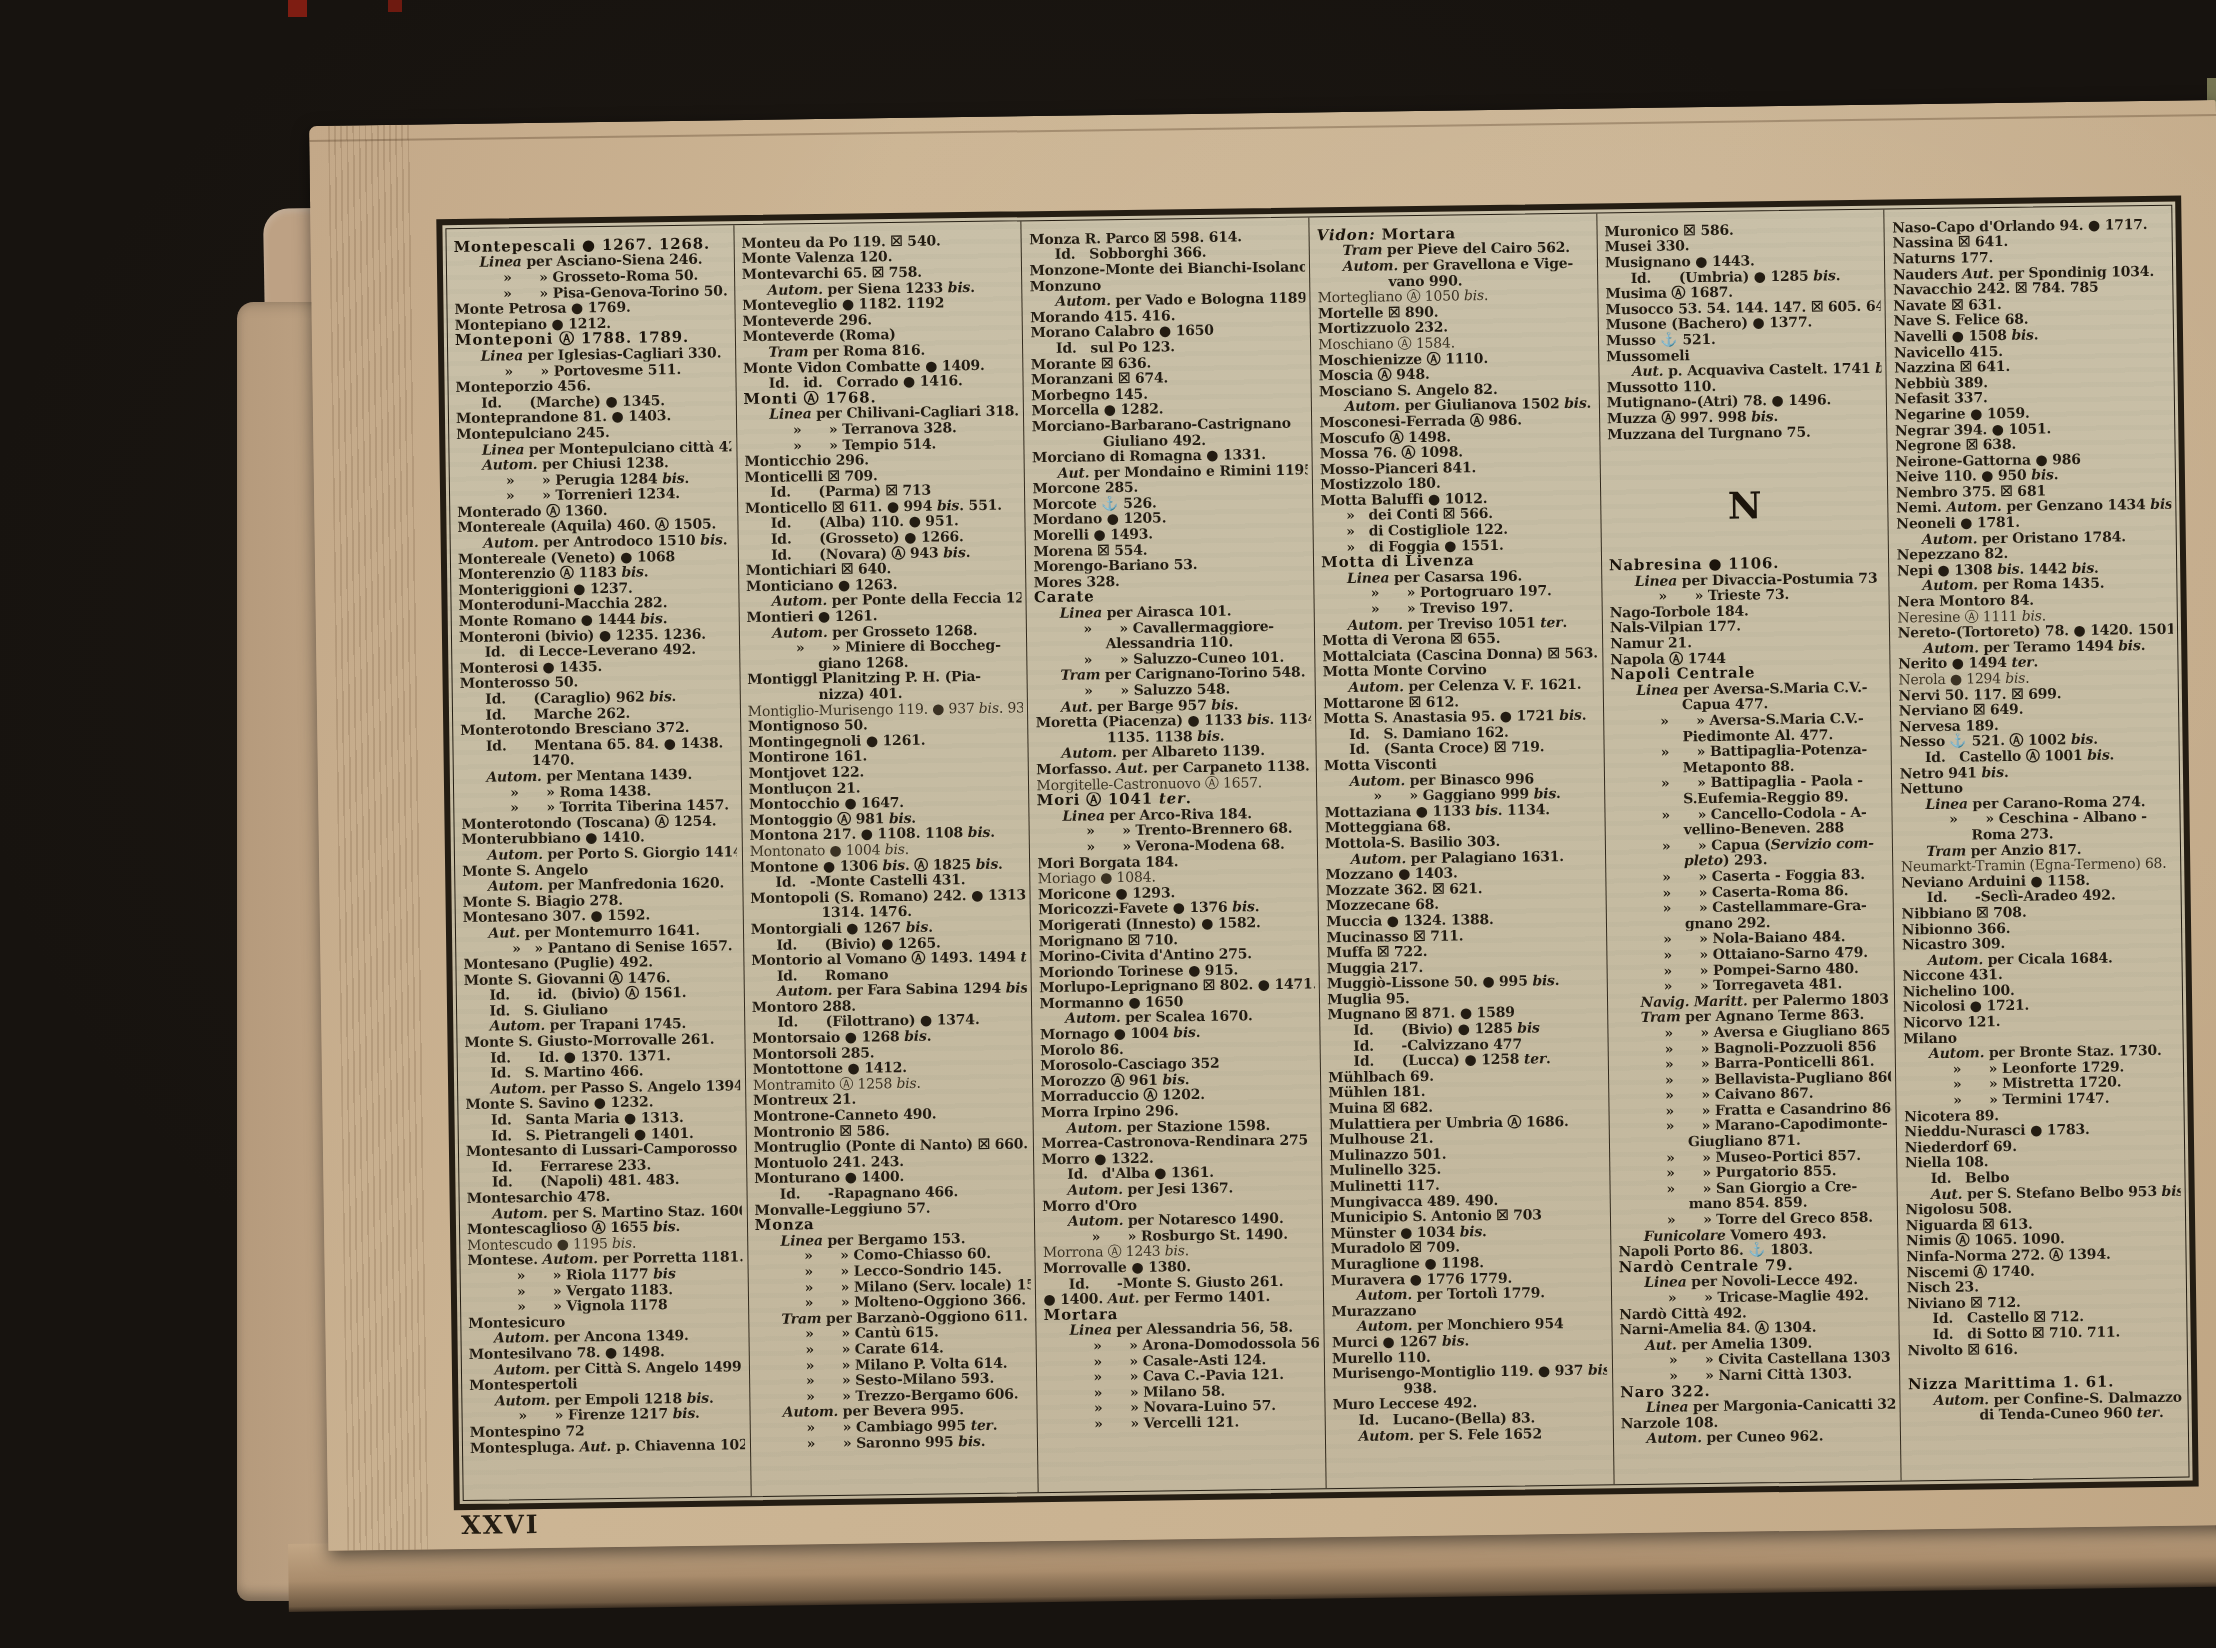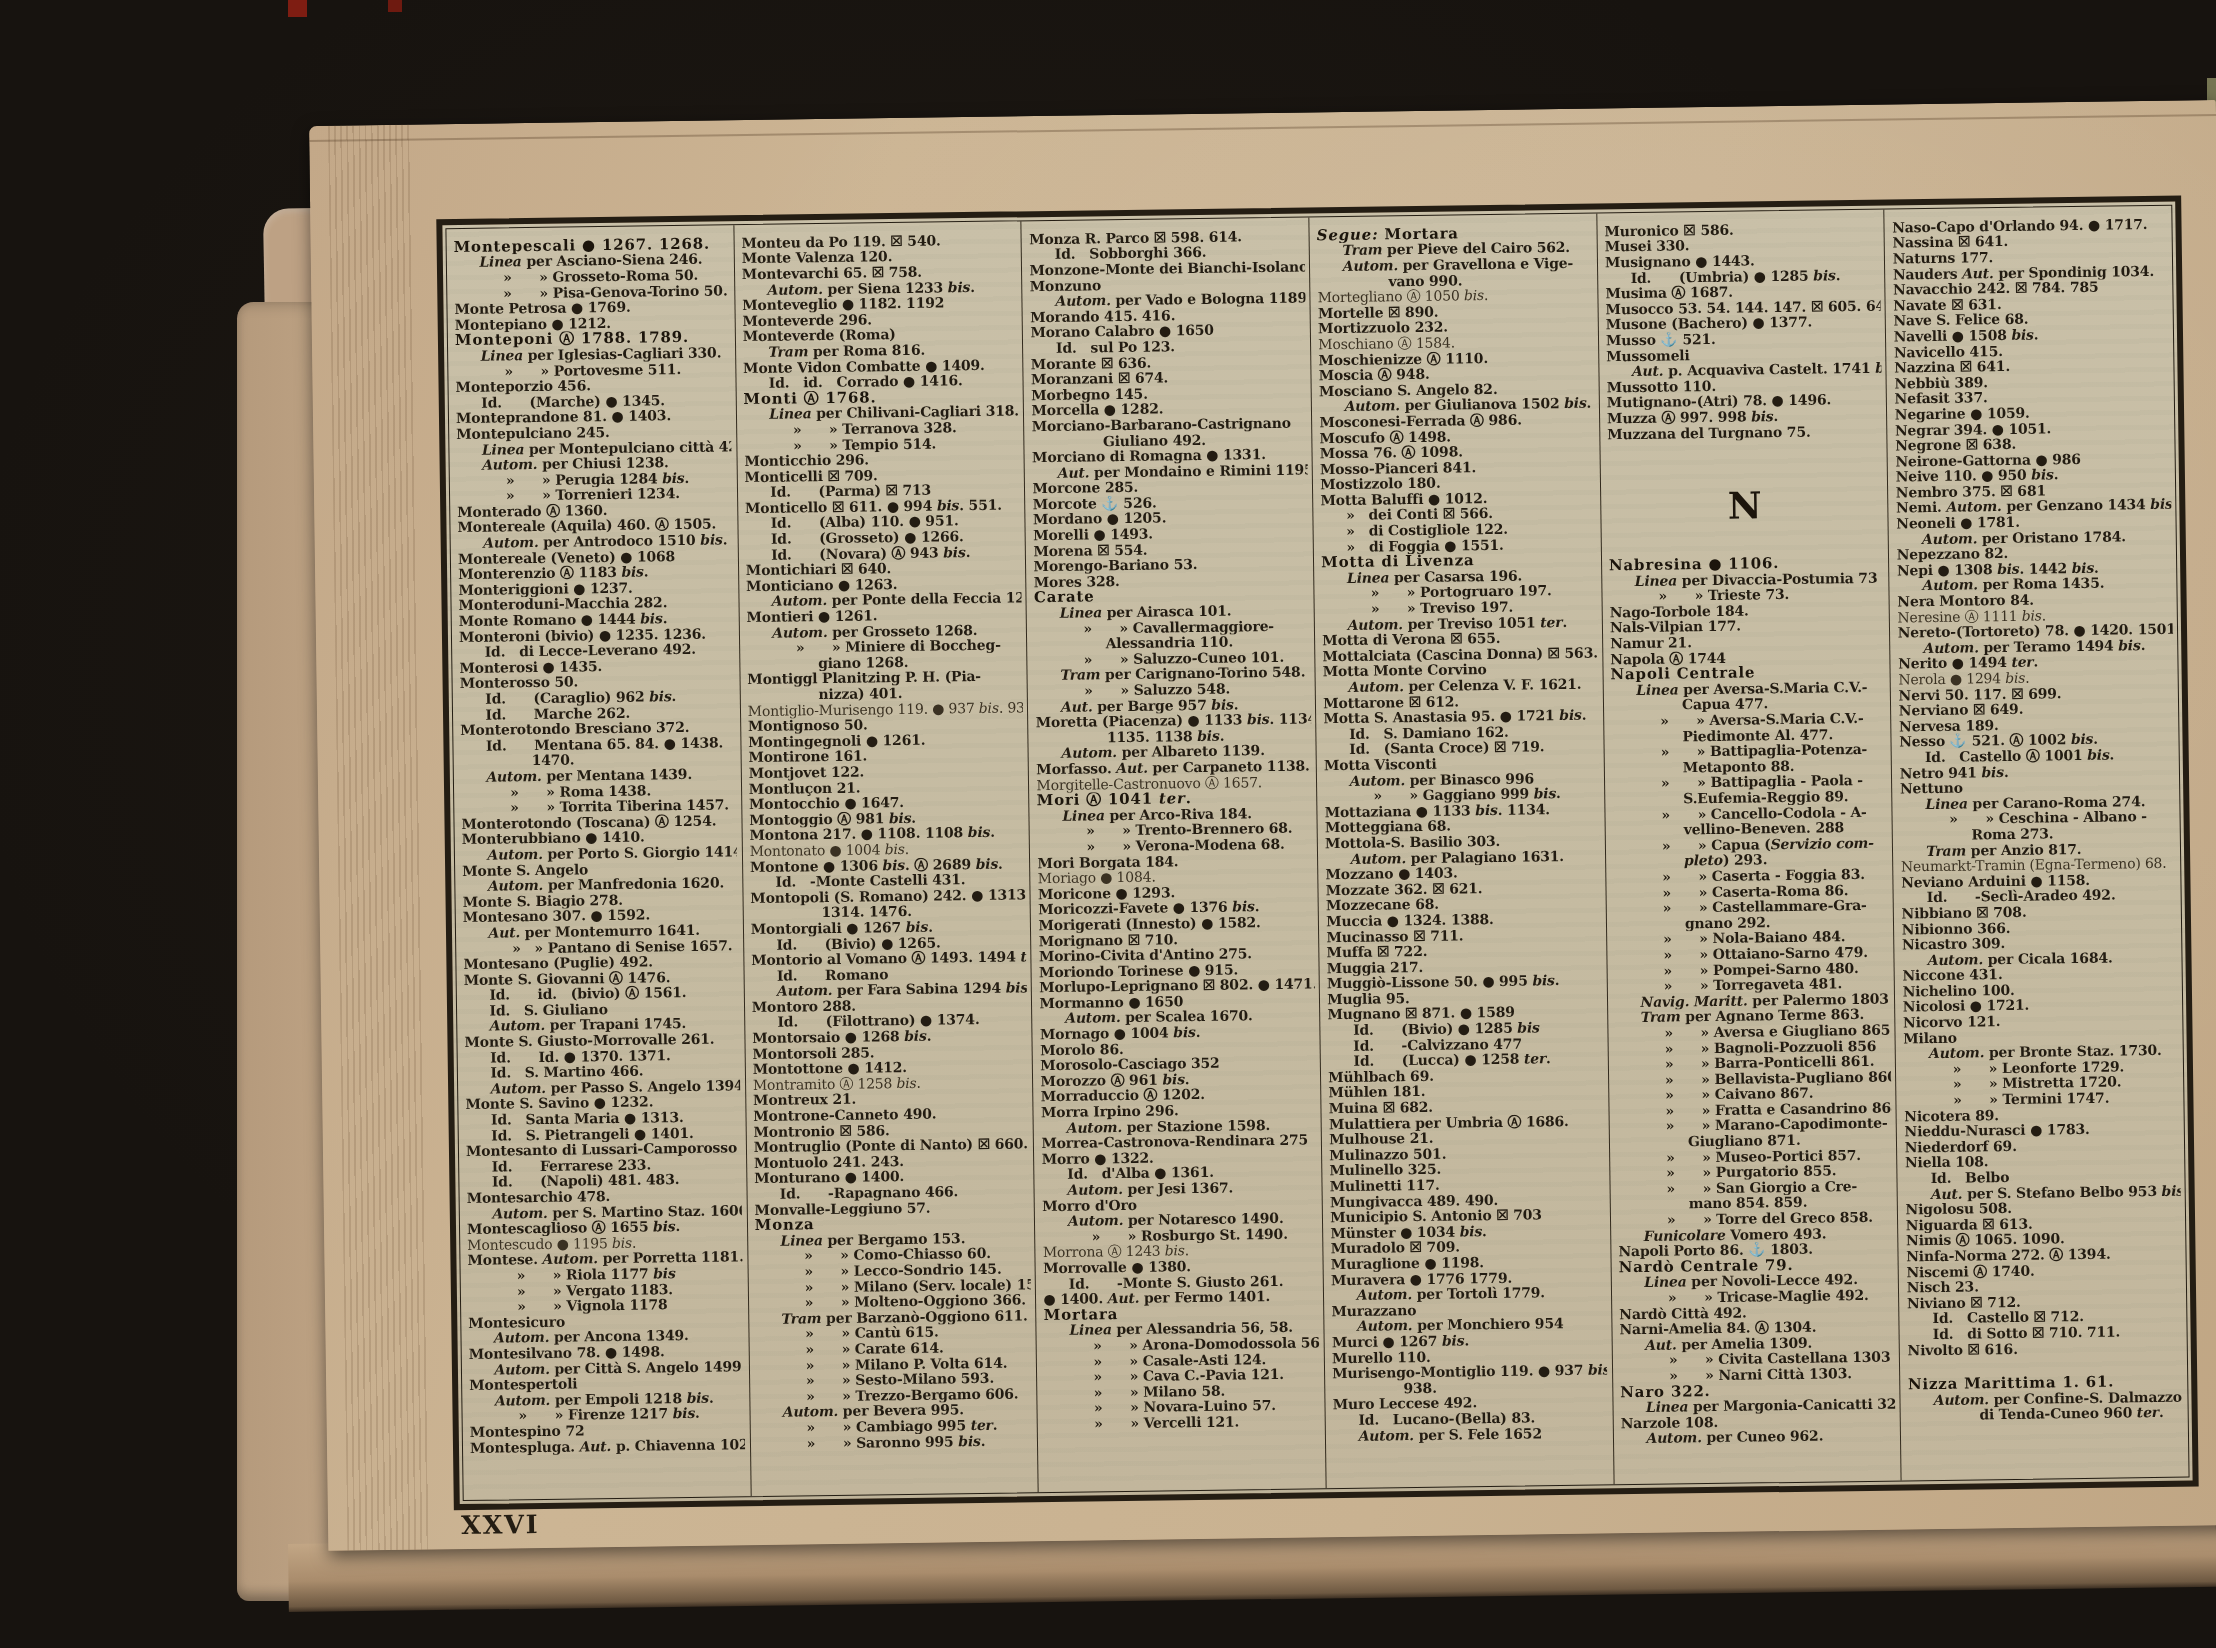--- a/index.html
+++ b/index.html
@@ -219,21 +219,21 @@
             <div class="ln pl"><span>Montiglio-Murisengo 119. ● 937 </span><span class="it">bis</span><span>. 938</span></div>
             <div class="ln en"><span>Montignoso 50.</span></div>
             <div class="ln en"><span>Montingegnoli ● 1261.</span></div>
             <div class="ln en"><span>Montirone 161.</span></div>
             <div class="ln en"><span>Montjovet 122.</span></div>
             <div class="ln en"><span>Montluçon 21.</span></div>
             <div class="ln en"><span>Montocchio ● 1647.</span></div>
             <div class="ln en"><span>Montoggio Ⓐ 981 </span><span class="it">bis</span><span>.</span></div>
             <div class="ln en"><span>Montona 217. ● 1108. 1108 </span><span class="it">bis</span><span>.</span></div>
             <div class="ln pl"><span>Montonato ● 1004 </span><span class="it">bis</span><span>.</span></div>
-            <div class="ln en"><span>Montone ● 1306 </span><span class="it">bis</span><span>. Ⓐ 2689 </span><span class="it">bis</span><span>.</span></div>
+            <div class="ln en"><span>Montone ● 1306 </span><span class="it">bis</span><span>. Ⓐ 1825 </span><span class="it">bis</span><span>.</span></div>
             <div class="ln en i1"><span>Id. -Monte Castelli 431.</span></div>
             <div class="ln en"><span>Montopoli (S. Romano) 242. ● 1313.</span></div>
             <div class="ln ct"><span>1314. 1476.</span></div>
             <div class="ln en"><span>Montorgiali ● 1267 </span><span class="it">bis</span><span>.</span></div>
             <div class="ln en i1"><span>Id.  (Bivio) ● 1265.</span></div>
             <div class="ln en"><span>Montorio al Vomano Ⓐ 1493. 1494 </span><span class="it">ter</span></div>
             <div class="ln en i1"><span>Id.  Romano</span></div>
             <div class="ln sv i1"><span class="it">Autom.</span><span> per Fara Sabina 1294 </span><span class="it">bis</span><span>.</span></div>
             <div class="ln en"><span>Montoro 288.</span></div>
             <div class="ln en i1"><span>Id.  (Filottrano) ● 1374.</span></div>
@@ -338,21 +338,21 @@
             <div class="ln hd"><span>Mortara</span></div>
             <div class="ln sv i1"><span class="it">Linea</span><span> per Alessandria 56, 58.</span></div>
             <div class="ln sv i2"><span>»  » Arona-Domodossola 56.</span></div>
             <div class="ln sv i2"><span>»  » Casale-Asti 124.</span></div>
             <div class="ln sv i2"><span>»  » Cava C.-Pavia 121.</span></div>
             <div class="ln sv i2"><span>»  » Milano 58.</span></div>
             <div class="ln sv i2"><span>»  » Novara-Luino 57.</span></div>
             <div class="ln sv i2"><span>»  » Vercelli 121.</span></div>
           </div>
         <div class="col">
-            <div class="ln hd"><span class="it">Segue:</span><span> Mortara</span></div>
+            <div class="ln hd"><span class="it">Vidon:</span><span> Mortara</span></div>
             <div class="ln sv i1"><span class="it">Tram</span><span> per Pieve del Cairo 562.</span></div>
             <div class="ln sv i1"><span class="it">Autom.</span><span> per Gravellona e Vige-</span></div>
             <div class="ln ct"><span>vano 990.</span></div>
             <div class="ln pl"><span>Mortegliano Ⓐ 1050 </span><span class="it">bis</span><span>.</span></div>
             <div class="ln en"><span>Mortelle ☒ 890.</span></div>
             <div class="ln en"><span>Mortizzuolo 232.</span></div>
             <div class="ln pl"><span>Moschiano Ⓐ 1584.</span></div>
             <div class="ln en"><span>Moschienizze Ⓐ 1110.</span></div>
             <div class="ln en"><span>Moscia Ⓐ 948.</span></div>
             <div class="ln en"><span>Mosciano S. Angelo 82.</span></div>

